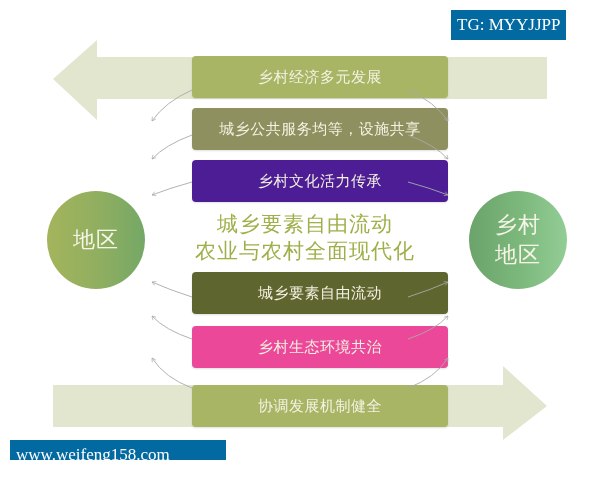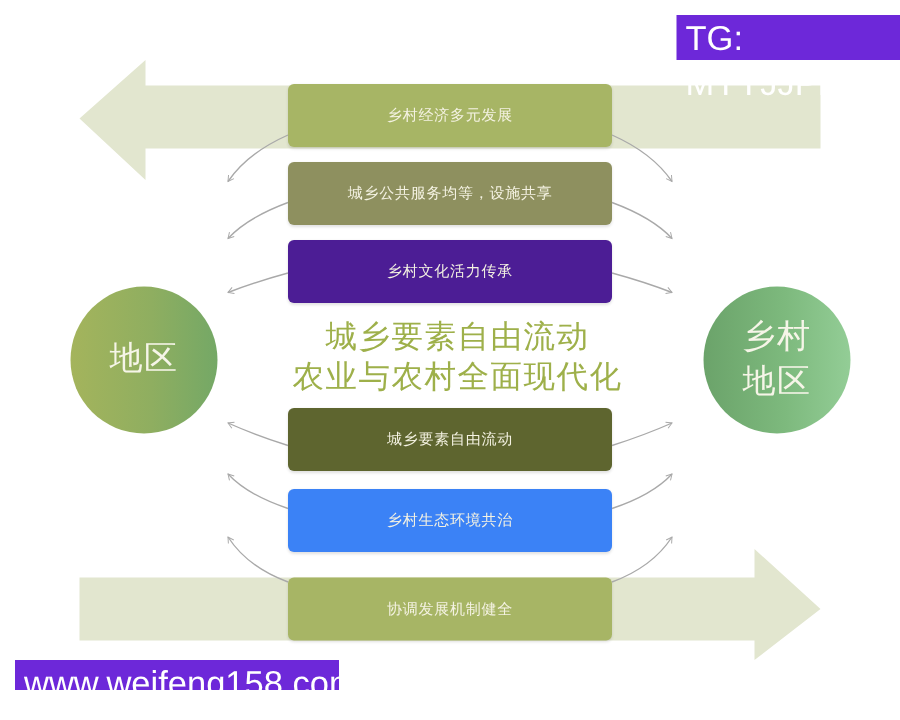--- a/index.html
+++ b/index.html
@@ -1,43 +1,43 @@
 <!DOCTYPE html>
 <html><head>
 <meta charset="utf-8">
 <style>
   html, body { margin: 0; padding: 0; }
   body { width: 600px; height: 480px; background: #ffffff; position: relative; overflow: hidden;
          font-family: "DejaVu Sans", "Liberation Sans", sans-serif; }
   .layer { position: absolute; left: 0; top: 0; width: 600px; height: 480px; }
-  .box { position: absolute; left: 192px; width: 216px; height: 42px; border-radius: 4px;
-         color: #f4f2e2; font-size: 10px; display: flex; align-items: center; justify-content: center;
+  .box { position: absolute; left: 192px; width: 256px; height: 42px; border-radius: 4px;
+         color: #f4f2e2; font-size: 15px; display: flex; align-items: center; justify-content: center;
          letter-spacing: 0.5px; box-shadow: 0 1px 2px rgba(0,0,0,0.12); }
   .circle { position: absolute; width: 98px; height: 98px; border-radius: 50%;
             color: #f6f5e8; font-size: 22px; line-height: 30px; text-align: center;
             display: flex; flex-direction: column; align-items: center; justify-content: center;
             letter-spacing: 1px; }
   .center-text { position: absolute; left: 190px; width: 230px; text-align: center;
                  color: #9eb04a; font-size: 21px; letter-spacing: 1px; line-height: 27px; }
-  .watermark { position: absolute; background: #6d28d9; color: #ffffff;
-               font-family: Liberation Sans, sans-serif; font-size: 23px; line-height: 30px; padding: 0 6px; }
+  .watermark { position: absolute; background: #0369a1; color: #ffffff;
+               font-family: Liberation Serif, serif; font-size: 17px; line-height: 30px; padding: 0 6px; }
 </style>
 </head>
 <body>
 
 <svg class="layer" viewBox="0 0 600 480">
   <polygon points="53,79 97,40 97,57 547,57 547,99 97,99 97,120" fill="#e2e6cf"></polygon>
   <polygon points="53,385 503,385 503,366 547,406 503,440 503,427 53,427" fill="#e2e6cf"></polygon>
 </svg>
 
 <div class="box" style="top: 56px; background: rgb(167, 181, 101);">乡村经济多元发展</div>
 <div class="box" style="top: 108px; background: rgb(142, 144, 95);">城乡公共服务均等，设施共享</div>
 <div class="box" style="top: 160px; background: #4c1d95;">乡村文化活力传承</div>
 <div class="box" style="top: 272px; background: rgb(94, 101, 47);">城乡要素自由流动</div>
-<div class="box" style="top: 326px; background: #3b82f6;">乡村生态环境共治</div>
+<div class="box" style="top: 326px; background: #ec4899;">乡村生态环境共治</div>
 <div class="box" style="top: 385px; background: rgb(167, 181, 101);">协调发展机制健全</div>
 
 <svg class="layer" viewBox="0 0 600 480">
   <defs>
     <marker id="ah" viewBox="0 0 10 10" refX="8" refY="5" markerWidth="6" markerHeight="6" orient="auto-start-reverse">
       <path d="M1,1 L8,5 L1,9" fill="none" stroke="#a9a9a9" stroke-width="1.2"></path>
     </marker>
   </defs>
   <g fill="none" stroke="#a9a9a9" stroke-width="0.9" marker-end="url(#ah)">
 

